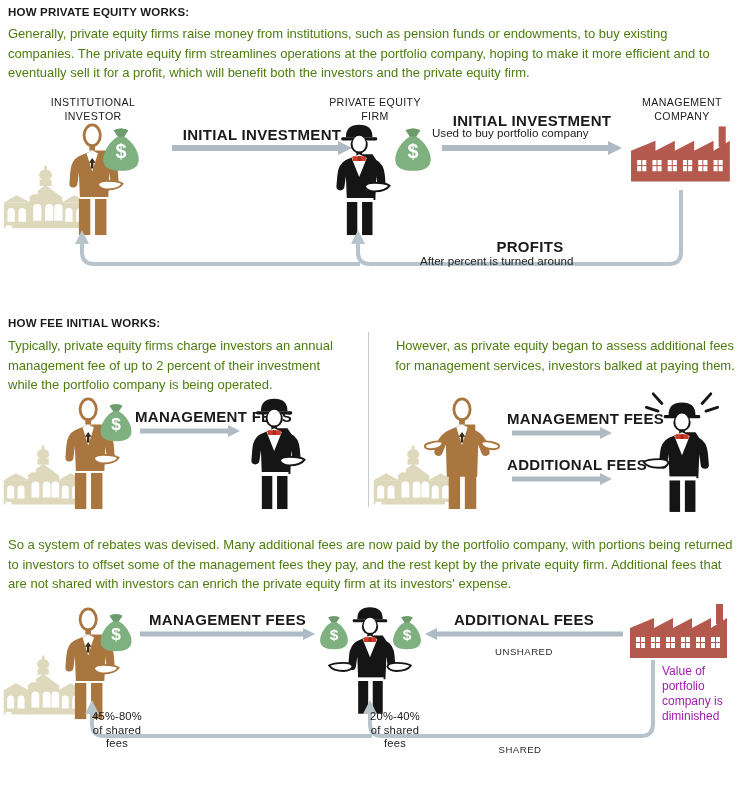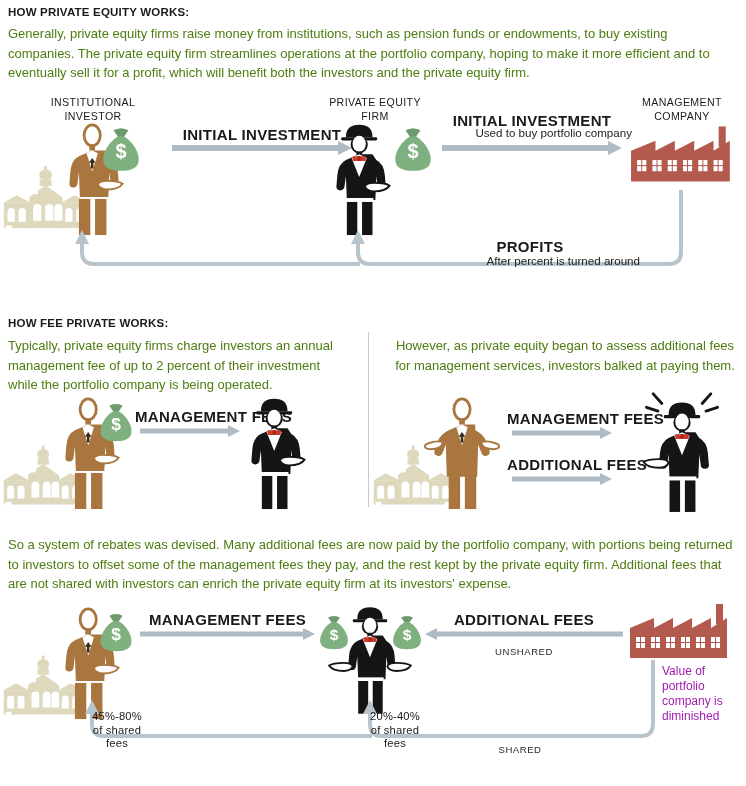--- a/index.html
+++ b/index.html
@@ -42,21 +42,21 @@
     letter-spacing: 0.3px;
     color: #1a1a1a;
     text-align: center;
     white-space: nowrap;
   }
   .lbl-sub {
     position: absolute;
     font-size: 11.6px;
     font-weight: normal;
     color: #232323;
-    text-align: right;
+    text-align: left;
     white-space: nowrap;
   }
   .cap {
     position: absolute;
     font-size: 11.2px;
     font-weight: normal;
     letter-spacing: 0.2px;
     color: #1a1a1a;
     text-align: center;
     line-height: 13.5px;
@@ -323,21 +323,21 @@
 
     <path d="M681 10 L681 72 Q681 84 669 84 L370 84 Q358 84 358 72 L358 62" fill="none" stroke="#b8c4cc" stroke-width="4"></path>
     <polygon points="351,64 358,50 365,64" fill="#b8c4cc"></polygon>
 
     <path d="M360 84 L94 84 Q82 84 82 72 L82 62" fill="none" stroke="#b8c4cc" stroke-width="4"></path>
     <polygon points="75,64 82,50 89,64" fill="#b8c4cc"></polygon>
   </svg>
   <div class="lbl" style="left:440px; top:238px; width:180px;">PROFITS</div>
   <div class="lbl-sub" style="left:420px; top:254px; width:220px;">After percent is turned around</div>
 
-  <div class="section-head" style="left:8px; top:317px;">HOW FEE PRIVATE WORKS:</div>
+  <div class="section-head" style="left:8px; top:317px;">HOW FEE INITIAL WORKS:</div>
 
   <div class="body-text" style="left:8px; top:336px; width:340px;">Typically, private equity firms charge investors an annual management fee of up to 2 percent of their investment while the portfolio company is being operated.</div>
 
   <div class="divider-v" style="left:368px; top:332px; height:175px;"></div>
 
   <div class="body-text" style="left:391px; top:336px; width:348px;text-align:center;">However, as private equity began to assess additional fees for management services, investors balked at paying them.</div>
 
   <div class="fig" style="left:2px; top:440px;">
     <svg width="104" height="70">
         <use href="#sym-building" x="0" y="0" width="104" height="70"></use>

